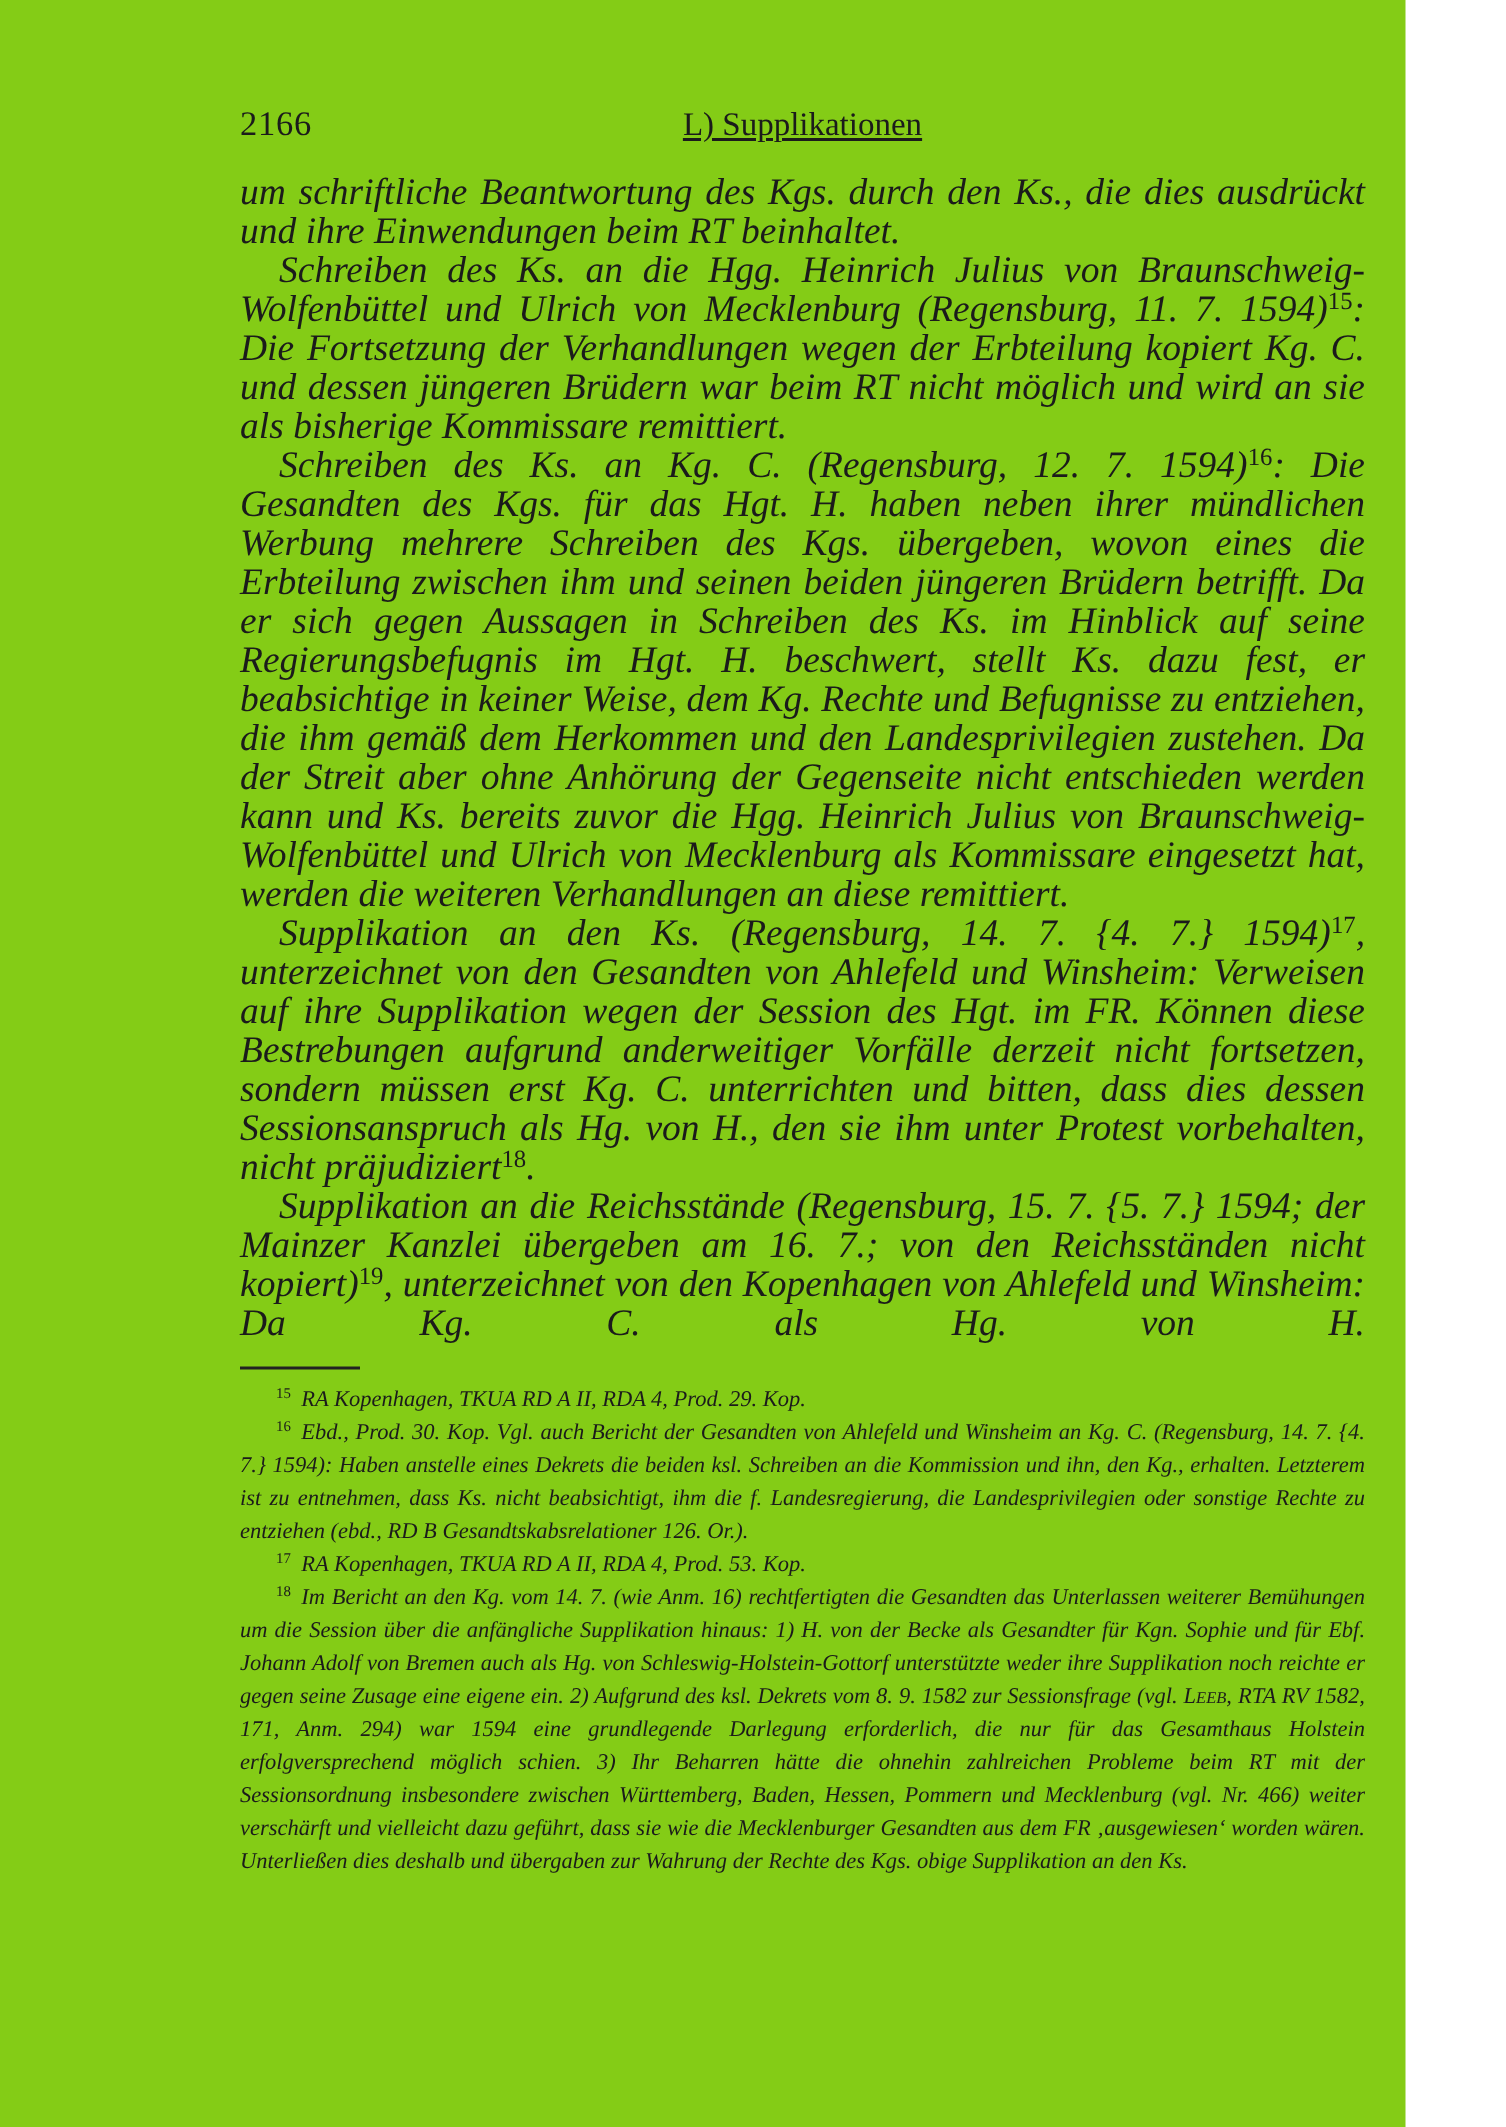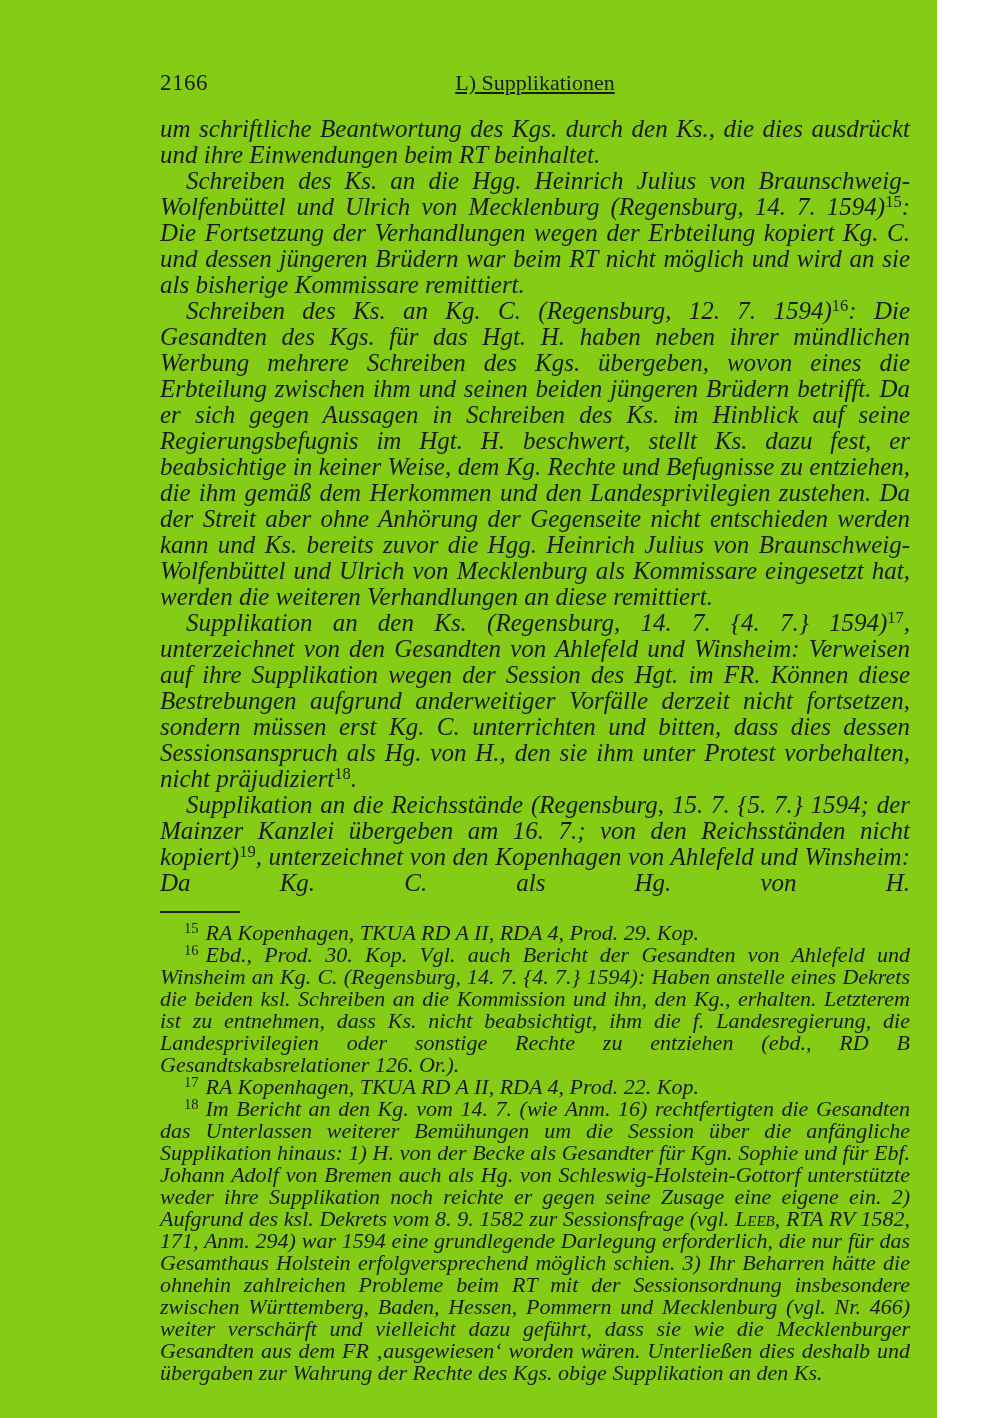--- a/index.html
+++ b/index.html
@@ -54,50 +54,50 @@
     top: -0.5em;
   }
   .fnrule {
     width: 80px;
     border: none;
     border-top: 2px solid #222222;
     margin: 15px 0 9px 0;
   }
   .footnotes {
     font-style: italic;
-    font-size: 22px;
+    font-size: 15px;
     line-height: 22px;
     text-align: justify;
   }
   .footnote { margin: 0; text-indent: 24px; }
   .footnote sup.supnum { margin-right: 7px; }
   .sc { font-variant: small-caps; }
 </style>
 </head>
 <body>
 
 <div class="page">
   <div class="content">
 
     <div class="header-row">
       <span class="page-number">2166</span>
       <div class="running-head">L) Supplikationen</div>
     </div>
 
     <div class="bodytext" id="body-paragraphs">
         <p class="bodypara noindent"><span>um schriftliche Beantwortung des Kgs. durch den Ks., die dies ausdrückt und ihre Einwendungen beim RT beinhaltet.</span></p>
-        <p class="bodypara"><span>Schreiben des Ks. an die Hgg. Heinrich Julius von Braunschweig-Wolfenbüttel und Ulrich von Mecklenburg (Regensburg, 14. 7. 1594)</span><sup class="supnum">15</sup><span>: Die Fortsetzung der Verhandlungen wegen der Erbteilung kopiert Kg. C. und dessen jüngeren Brüdern war beim RT nicht möglich und wird an sie als bisherige Kommissare remittiert.</span></p>
+        <p class="bodypara"><span>Schreiben des Ks. an die Hgg. Heinrich Julius von Braunschweig-Wolfenbüttel und Ulrich von Mecklenburg (Regensburg, 11. 7. 1594)</span><sup class="supnum">15</sup><span>: Die Fortsetzung der Verhandlungen wegen der Erbteilung kopiert Kg. C. und dessen jüngeren Brüdern war beim RT nicht möglich und wird an sie als bisherige Kommissare remittiert.</span></p>
         <p class="bodypara"><span>Schreiben des Ks. an Kg. C. (Regensburg, 12. 7. 1594)</span><sup class="supnum">16</sup><span>: Die Gesandten des Kgs. für das Hgt. H. haben neben ihrer mündlichen Werbung mehrere Schreiben des Kgs. übergeben, wovon eines die Erbteilung zwischen ihm und seinen beiden jüngeren Brüdern betrifft. Da er sich gegen Aussagen in Schreiben des Ks. im Hinblick auf seine Regierungsbefugnis im Hgt. H. beschwert, stellt Ks. dazu fest, er beabsichtige in keiner Weise, dem Kg. Rechte und Befugnisse zu entziehen, die ihm gemäß dem Herkommen und den Landesprivilegien zustehen. Da der Streit aber ohne Anhörung der Gegenseite nicht entschieden werden kann und Ks. bereits zuvor die Hgg. Heinrich Julius von Braunschweig-Wolfenbüttel und Ulrich von Mecklenburg als Kommissare eingesetzt hat, werden die weiteren Verhandlungen an diese remittiert.</span></p>
         <p class="bodypara"><span>Supplikation an den Ks. (Regensburg, 14. 7. {4. 7.} 1594)</span><sup class="supnum">17</sup><span>, unterzeichnet von den Gesandten von Ahlefeld und Winsheim: Verweisen auf ihre Supplikation wegen der Session des Hgt. im FR. Können diese Bestrebungen aufgrund anderweitiger Vorfälle derzeit nicht fortsetzen, sondern müssen erst Kg. C. unterrichten und bitten, dass dies dessen Sessionsanspruch als Hg. von H., den sie ihm unter Protest vorbehalten, nicht präjudiziert</span><sup class="supnum">18</sup><span>.</span></p>
         <p class="bodypara justify-last"><span>Supplikation an die Reichsstände (Regensburg, 15. 7. {5. 7.} 1594; der Mainzer Kanzlei übergeben am 16. 7.; von den Reichsständen nicht kopiert)</span><sup class="supnum">19</sup><span>, unterzeichnet von den Kopenhagen von Ahlefeld und Winsheim: Da Kg. C. als Hg. von H.</span></p>
       </div>
 
     <hr class="fnrule">
 
     <div class="footnotes" id="footnote-list">
         <p class="footnote"><sup class="supnum">15</sup><span>RA Kopenhagen, TKUA RD A II, RDA 4, Prod. 29. Kop.</span></p>
         <p class="footnote"><sup class="supnum">16</sup><span>Ebd., Prod. 30. Kop. Vgl. auch Bericht der Gesandten von Ahlefeld und Winsheim an Kg. C. (Regensburg, 14. 7. {4. 7.} 1594): Haben anstelle eines Dekrets die beiden ksl. Schreiben an die Kommission und ihn, den Kg., erhalten. Letzterem ist zu entnehmen, dass Ks. nicht beabsichtigt, ihm die f. Landesregierung, die Landesprivilegien oder sonstige Rechte zu entziehen (ebd., RD B Gesandtskabsrelationer 126. Or.).</span></p>
-        <p class="footnote"><sup class="supnum">17</sup><span>RA Kopenhagen, TKUA RD A II, RDA 4, Prod. 22. Kop.</span></p>
+        <p class="footnote"><sup class="supnum">17</sup><span>RA Kopenhagen, TKUA RD A II, RDA 4, Prod. 53. Kop.</span></p>
         <p class="footnote"><sup class="supnum">18</sup><span>Im Bericht an den Kg. vom 14. 7. (wie Anm. 16) rechtfertigten die Gesandten das Unterlassen weiterer Bemühungen um die Session über die anfängliche Supplikation hinaus: 1) H. von der Becke als Gesandter für Kgn. Sophie und für Ebf. Johann Adolf von Bremen auch als Hg. von Schleswig-Holstein-Gottorf unterstützte weder ihre Supplikation noch reichte er gegen seine Zusage eine eigene ein. 2) Aufgrund des ksl. Dekrets vom 8. 9. 1582 zur Sessionsfrage (vgl. </span><span class="sc">Leeb</span><span>, RTA RV 1582, 171, Anm. 294) war 1594 eine grundlegende Darlegung erforderlich, die nur für das Gesamthaus Holstein erfolgversprechend möglich schien. 3) Ihr Beharren hätte die ohnehin zahlreichen Probleme beim RT mit der Sessionsordnung insbesondere zwischen Württemberg, Baden, Hessen, Pommern und Mecklenburg (vgl. Nr. 466) weiter verschärft und vielleicht dazu geführt, dass sie wie die Mecklenburger Gesandten aus dem FR ‚ausgewiesen‘ worden wären. Unterließen dies deshalb und übergaben zur Wahrung der Rechte des Kgs. obige Supplikation an den Ks.</span></p>
       </div>
 
   </div>
 </div>
 
 </body></html>

